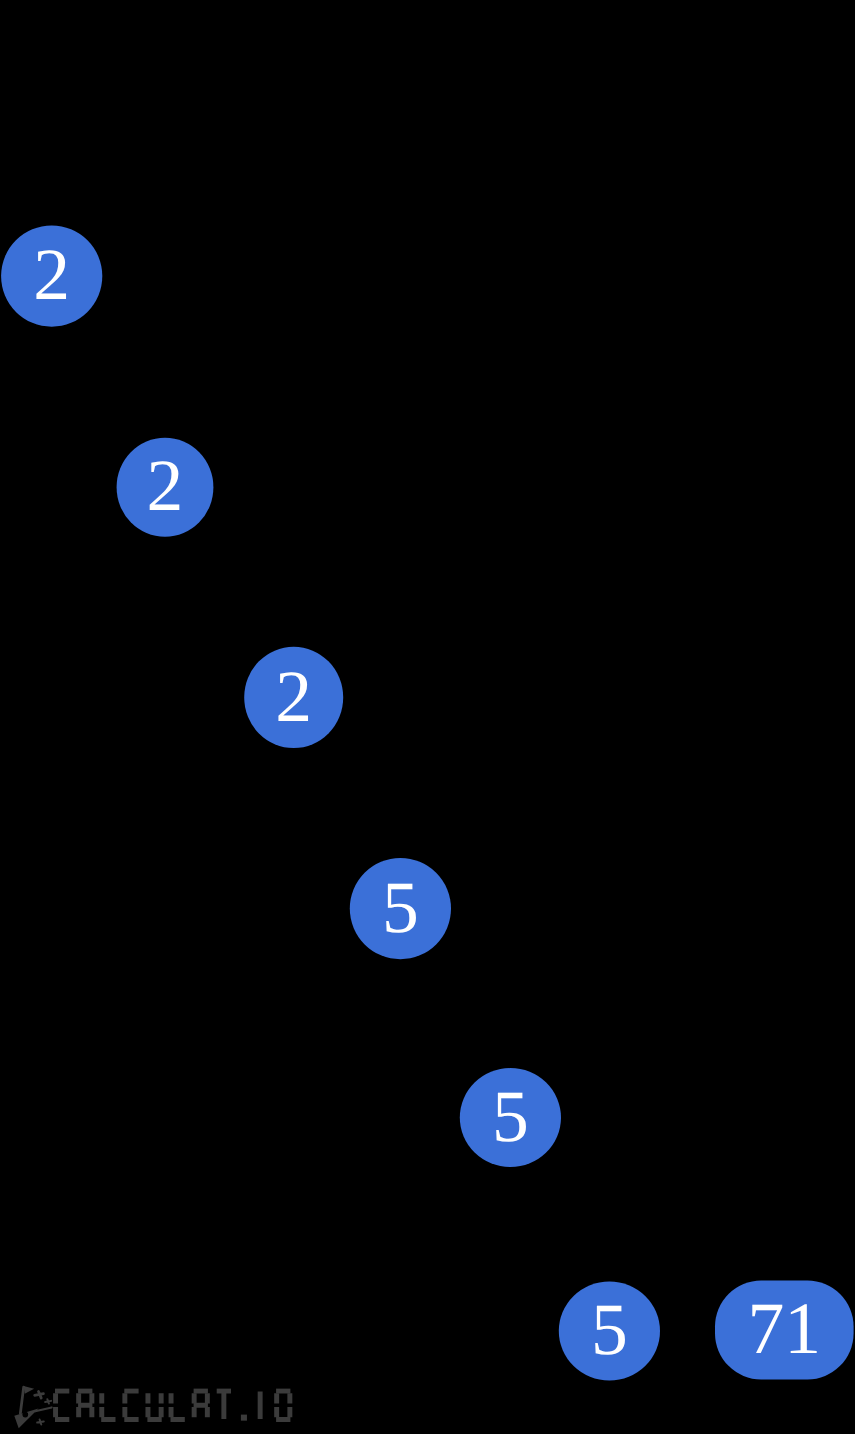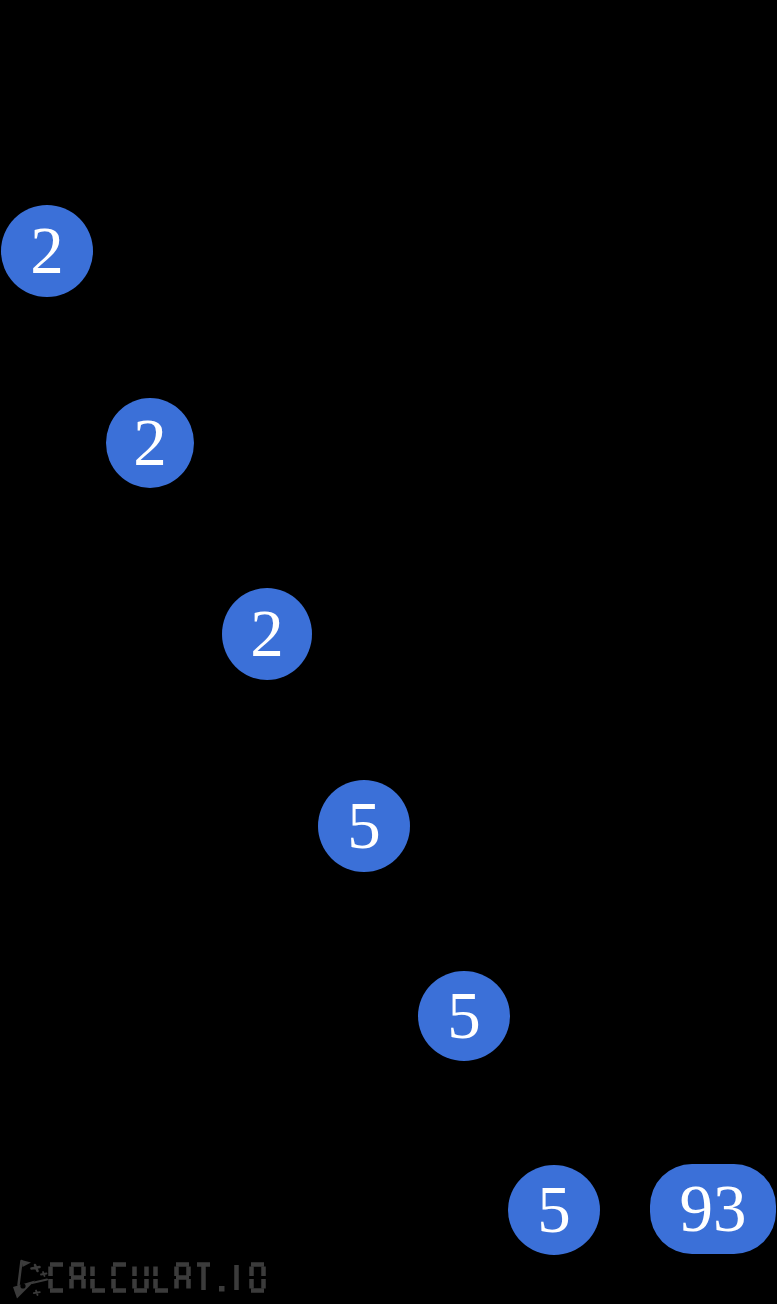--- a/index.html
+++ b/index.html
@@ -49,21 +49,21 @@
       <div class="node" style="left: 318px; top: 780px; width: 92px; height: 92px; background: rgb(59, 112, 216); color: rgb(255, 255, 255); border-radius: 50%;">
         <span>5</span>
       </div>
       <div class="node" style="left: 418px; top: 971px; width: 92px; height: 90px; background: rgb(59, 112, 216); color: rgb(255, 255, 255); border-radius: 50%;">
         <span>5</span>
       </div>
       <div class="node" style="left: 508px; top: 1165px; width: 92px; height: 90px; background: rgb(59, 112, 216); color: rgb(255, 255, 255); border-radius: 50%;">
         <span>5</span>
       </div>
       <div class="node" style="left: 650px; top: 1164px; width: 126px; height: 90px; background: rgb(59, 112, 216); color: rgb(255, 255, 255); border-radius: 42px;">
-        <span>93</span>
+        <span>71</span>
       </div>
     </div>
 
   <div class="watermark">
     <svg class="logo-icon" width="46" height="46" viewBox="0 0 46 46" aria-hidden="true">
       <g fill="none" stroke="#3b3b3b" stroke-width="2.5" stroke-linecap="round">
         <path d="M19.5,5 L16.5,29"></path>
         <path d="M30,27 L45,23.5" stroke-width="2"></path>
         <path d="M33,9 l2.5,6 M29.5,12.5 l8,-1.5"></path>
         <path d="M41,16 l1.5,4 M39,18.5 l5.5,-1" stroke-width="1.8"></path>

